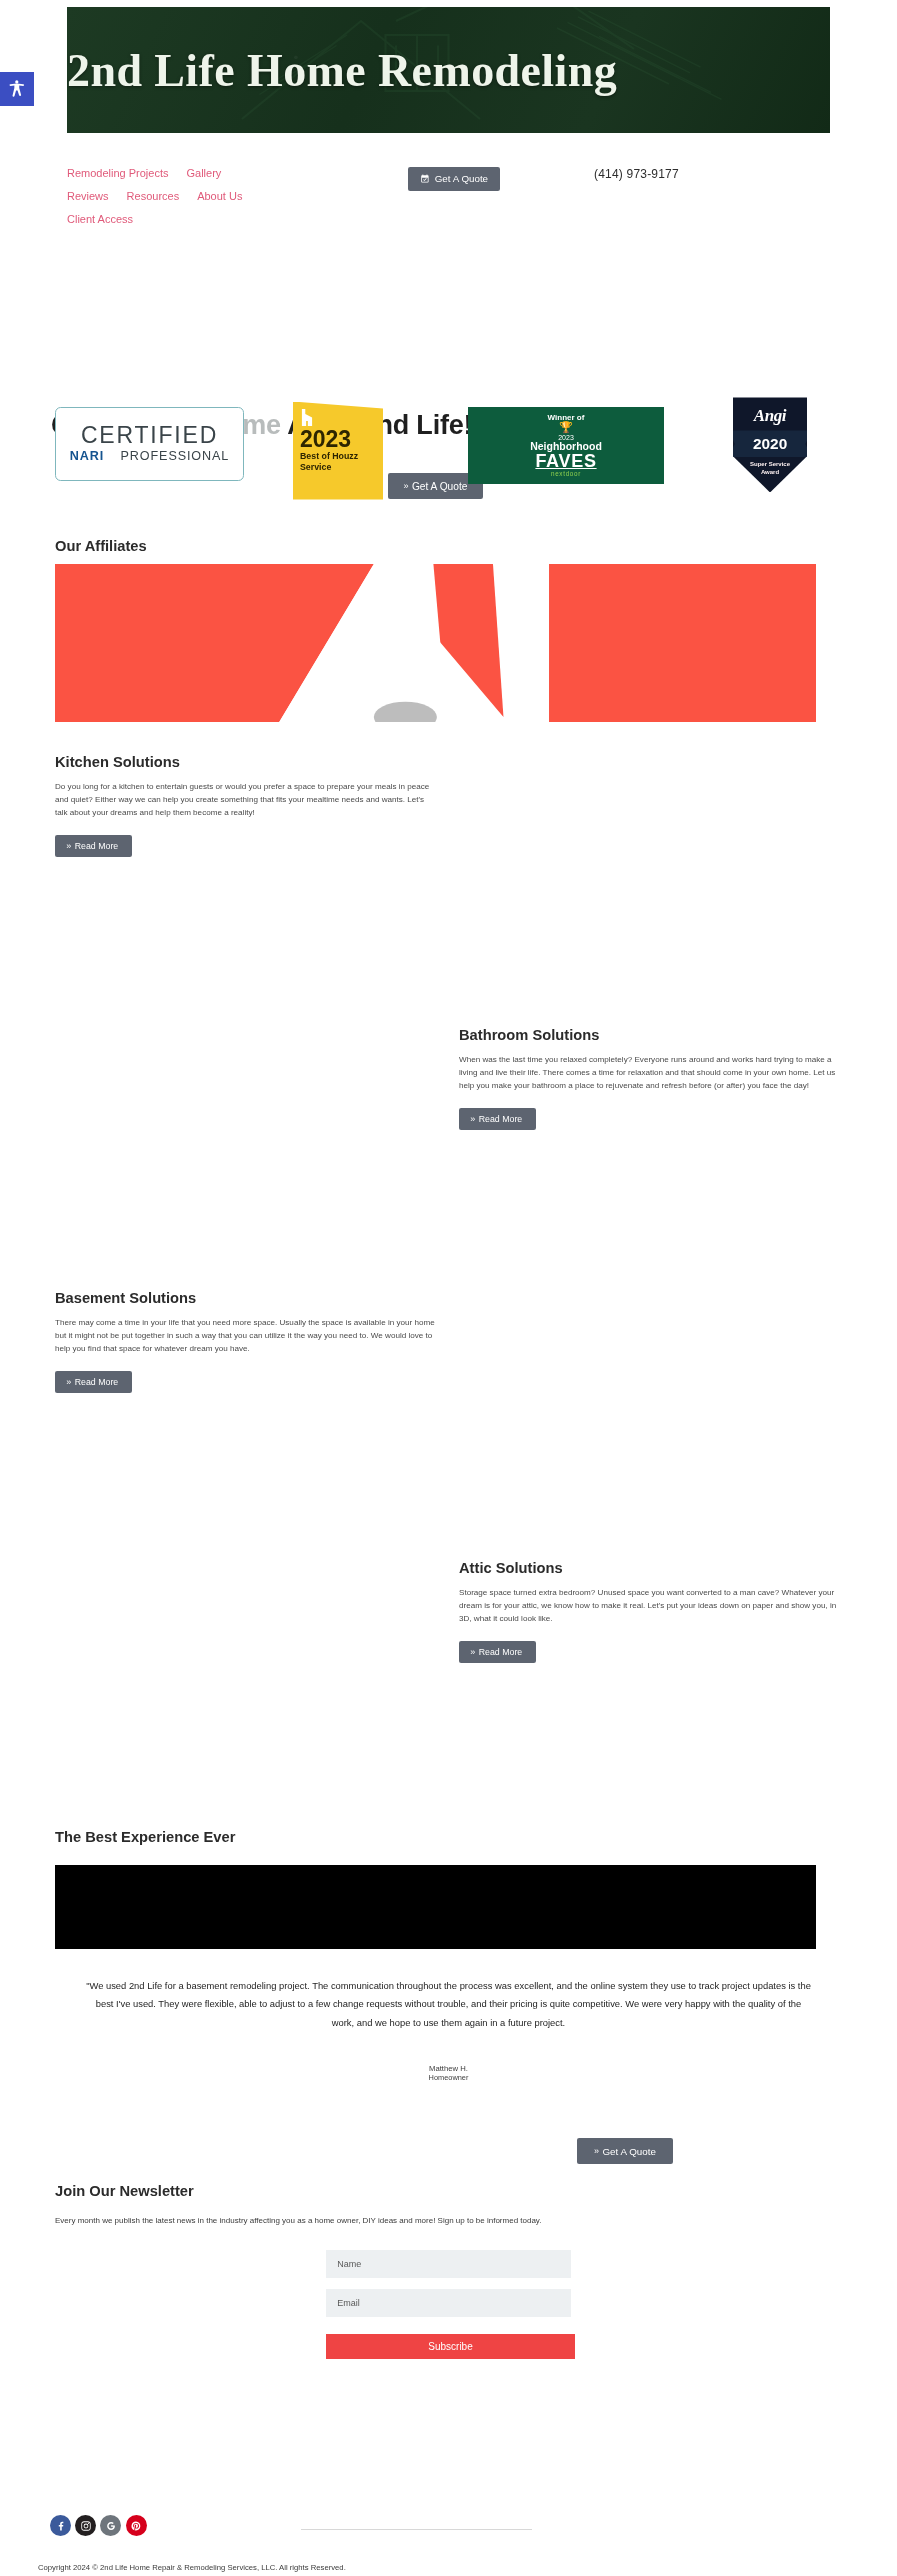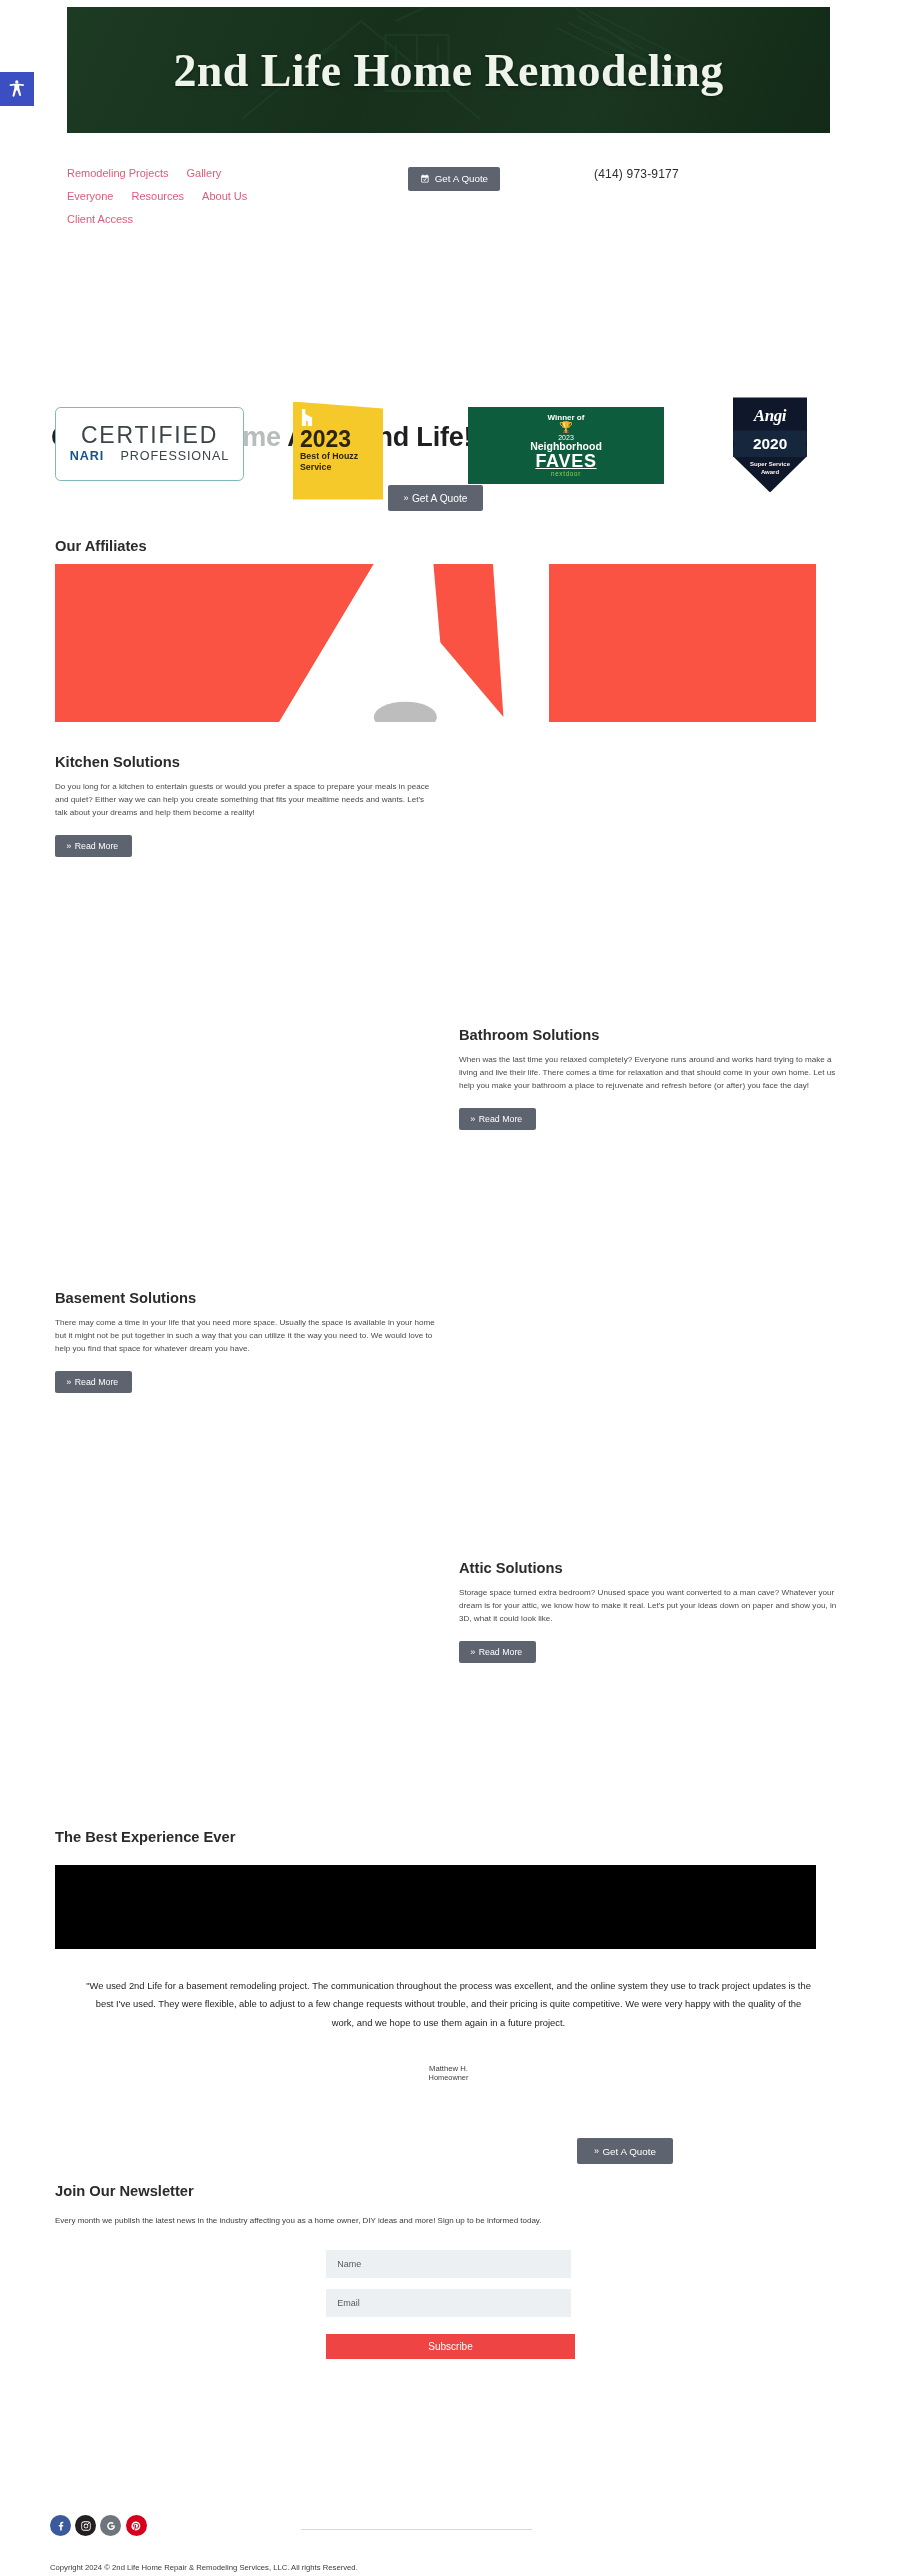--- a/index.html
+++ b/index.html
@@ -17,26 +17,26 @@
   
   .a11y-widget{
     position:absolute; left:0; top:65px; width:34px; height:34px;
     background:#3b4ec2; display:flex; align-items:center; justify-content:center;
     z-index:50;
   }
   .a11y-widget svg{ width:19.6px; height:19.6px; fill:#fff; }
 
   
   .header-banner{
-    margin:7px 67px 12px 67px; height:126px;
+    margin:7px 67px 0 67px; height:126px;
     background:
       radial-gradient(circle at 30% 40%, rgba(255,255,255,.045) 0 1.4px, transparent 2.1px),
       linear-gradient(115deg, #1d3a23 0%, #16301c 40%, #1a3520 70%, #122a17 100%);
     position:relative; overflow:hidden;
-    display:flex; align-items:center; justify-content:center;
+    display:flex; align-items:center; justify-content:flex-start;
   }
   .header-banner .house-art{
     position:absolute; inset:0; opacity:.30;
   }
   .header-banner h1{
     position:relative; z-index:2;
     margin:0; color:#eef4ea;
     font-family:"Liberation Serif", serif;
     font-size:46px; font-weight:700; letter-spacing:0.4px;
     text-shadow:0 1.4px 3.5px rgba(0,0,0,.45);
@@ -228,21 +228,21 @@
   .soc{
     width:21px; height:21px; border-radius:50%;
     display:flex; align-items:center; justify-content:center;
   }
   .soc svg{ width:12px; height:12px; fill:#fff; }
   .soc.fb{ background:#3b5a9b; }
   .soc.ig{ background:#231f20; }
   .soc.gg{ background:#6e757c; }
   .soc.pt{ background:#d6001c; }
   .copyright{
-    position:absolute; left:50px; top:2556px;
+    position:absolute; left:38px; top:2556px;
     font-size:7.7px; color:#3a3a3a;
   }
 </style>
 </head>
 <body>
 
 <div class="page">
 
   <div class="a11y-widget">
     <svg viewBox="0 0 24 24">
@@ -270,21 +270,21 @@
           <line x1="290" y1="110" x2="400" y2="40"></line>
           <line x1="275" y1="125" x2="385" y2="55"></line>
         </g>
       </g>
     </svg>
     <h1>2nd Life Home Remodeling</h1>
   </div>
 
   <div class="nav-links">
     <a href="#">Remodeling Projects</a><a href="#">Gallery</a><br>
-    <a href="#">Everyone</a><a href="#">Resources</a><a href="#">About Us</a><br>
+    <a href="#">Reviews</a><a href="#">Resources</a><a href="#">About Us</a><br>
     <a href="#">Client Access</a>
   </div>
 
   <button class="quote-top">
     <svg viewBox="0 0 24 24">
       <path d="M19 3h-1V1h-2v2H8V1H6v2H5a2 2 0 00-2 2v14a2 2 0 002 2h14a2 2 0 002-2V5a2 2 0 00-2-2zm0 16H5V9h14v10zM10.6 17.2l-3-3 1.4-1.4 1.6 1.6 4.4-4.4 1.4 1.4-5.8 5.8z"></path>
     </svg>
     <span>Get A Quote</span>
   </button>
 

